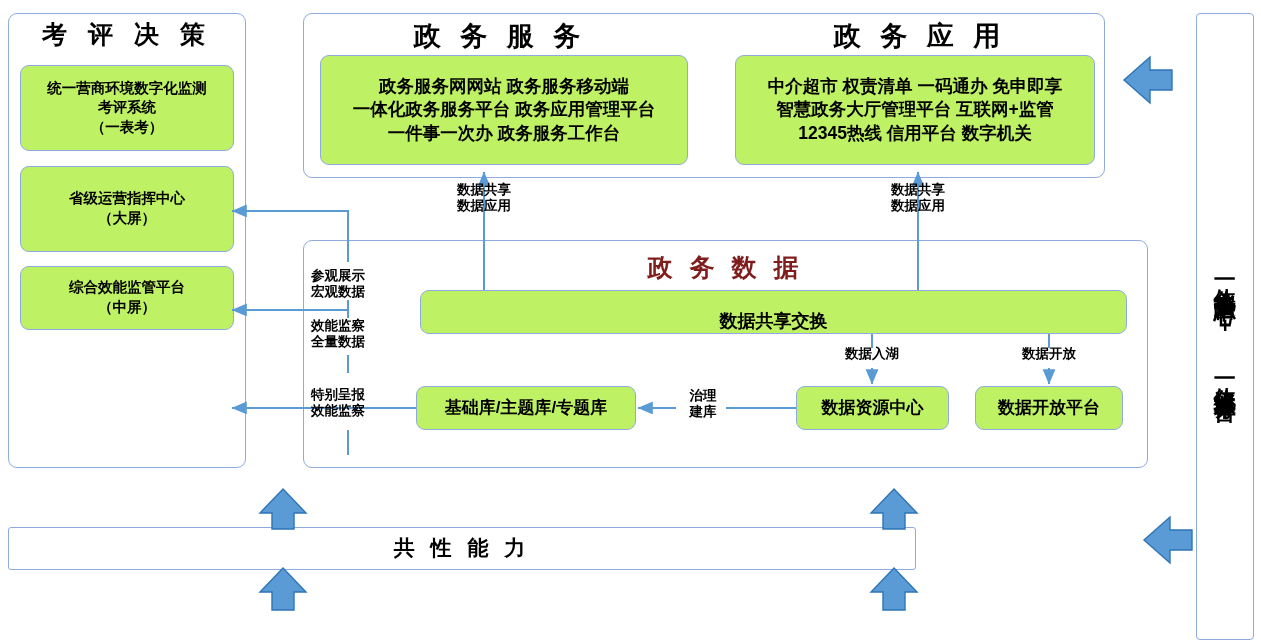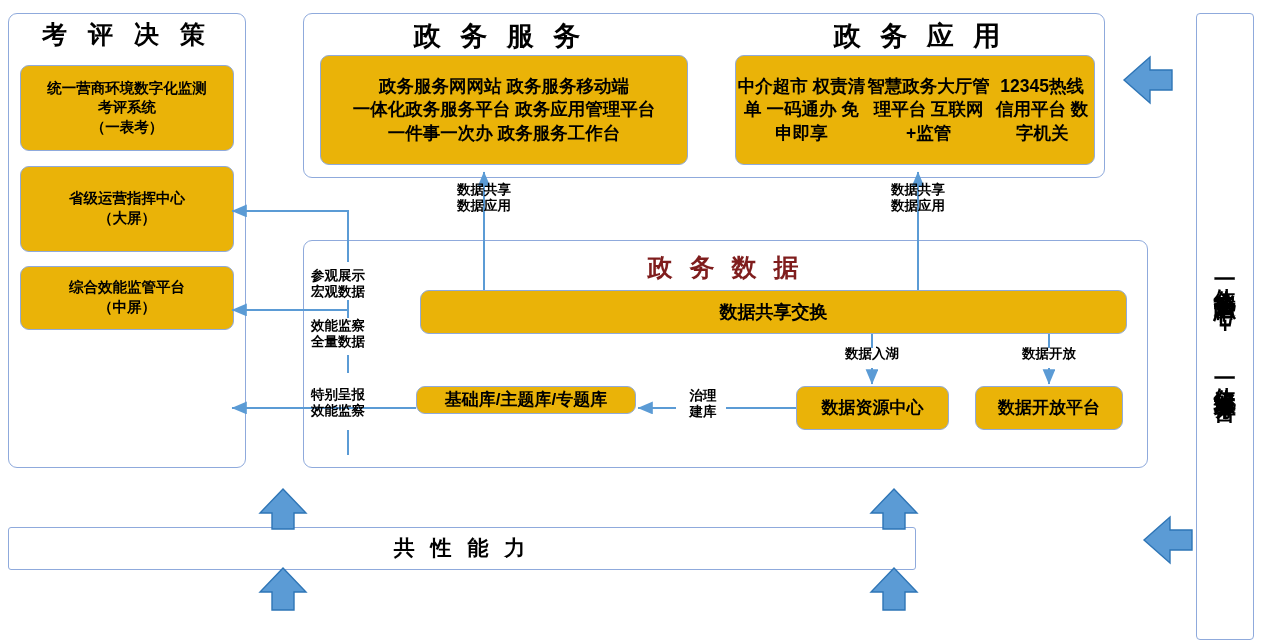--- a/index.html
+++ b/index.html
@@ -1,20 +1,20 @@
 <!DOCTYPE html>
 <html><head>
 <meta charset="utf-8">
 <style>
   html,body{margin:0;padding:0;background:#fff;}
   body{font-family:"Liberation Sans","DejaVu Sans",sans-serif;}
   #stage{position:relative;width:1261px;height:641px;background:#ffffff;overflow:hidden;}
 
   .panel{position:absolute;box-sizing:border-box;border:1.6px solid #8faadc;border-radius:9px;background:#fff;}
-  .box{position:absolute;box-sizing:border-box;border:1.4px solid #8faadc;border-radius:9px;background:#eab308;
+  .box{position:absolute;box-sizing:border-box;border:1.4px solid #8faadc;border-radius:9px;background:#bef264;
        display:flex;align-items:center;justify-content:center;text-align:center;color:#000;}
   .bar{position:absolute;box-sizing:border-box;border:1.6px solid #8faadc;border-radius:3px;background:#fff;
        display:flex;align-items:center;justify-content:center;}
 
   .grp-title{position:absolute;text-align:center;font-weight:bold;color:#000;
              font-size:27px;letter-spacing:6px;white-space:nowrap;}
   .sec-title{position:absolute;text-align:center;font-weight:bold;color:#7f1d1d;
              font-size:23px;letter-spacing:5px;white-space:nowrap;}
 
   .lines{position:absolute;left:0;top:0;width:1261px;height:641px;pointer-events:none;}
@@ -60,35 +60,35 @@
   <div class="grp-title" style="left:310px;top:18px;width:380px;">政 务 服 务</div>
 
   <div class="box" style="left:320px;top:55px;width:368px;height:110px;flex-direction:column;">
     <div class="boxtext" style="font-size:17.5px;">政务服务网网站 政务服务移动端</div>
     <div class="boxtext" style="font-size:17.5px;">一体化政务服务平台 政务应用管理平台</div>
     <div class="boxtext" style="font-size:17.5px;">一件事一次办 政务服务工作台</div>
   </div>
 
   <div class="grp-title" style="left:740px;top:18px;width:360px;">政 务 应 用</div>
 
-  <div class="box" style="left:735px;top:55px;width:360px;height:110px;flex-direction:row;">
+  <div class="box" style="left:735px;top:55px;width:360px;height:110px;flex-direction:column;">
     <div class="boxtext" style="font-size:17.5px;">中介超市 权责清单 一码通办 免申即享</div>
     <div class="boxtext" style="font-size:17.5px;">智慧政务大厅管理平台 互联网+监管</div>
     <div class="boxtext" style="font-size:17.5px;">12345热线 信用平台 数字机关</div>
   </div>
 
   <div class="panel" style="left:303px;top:240px;width:845px;height:228px;"></div>
 
   <div class="sec-title" style="left:303px;top:251px;width:845px;font-size:25px;">政 务 数 据</div>
 
-  <div class="box" style="left:420px;top:290px;width:707px;height:44px;">
+  <div class="box" style="left:420px;top:290px;width:707px;height:44px;align-items:flex-end;">
     <div class="boxtext" style="font-size:18px;">数据共享交换</div>
   </div>
 
-  <div class="box" style="left:416px;top:386px;width:220px;height:28px;">
+  <div class="box" style="left:416px;top:386px;width:220px;height:44px;">
     <div class="boxtext" style="font-size:17px;">基础库/主题库/专题库</div>
   </div>
 
   <div class="box" style="left:796px;top:386px;width:153px;height:44px;">
     <div class="boxtext" style="font-size:17px;">数据资源中心</div>
   </div>
 
   <div class="box" style="left:975px;top:386px;width:148px;height:44px;">
     <div class="boxtext" style="font-size:17px;">数据开放平台</div>
   </div>

